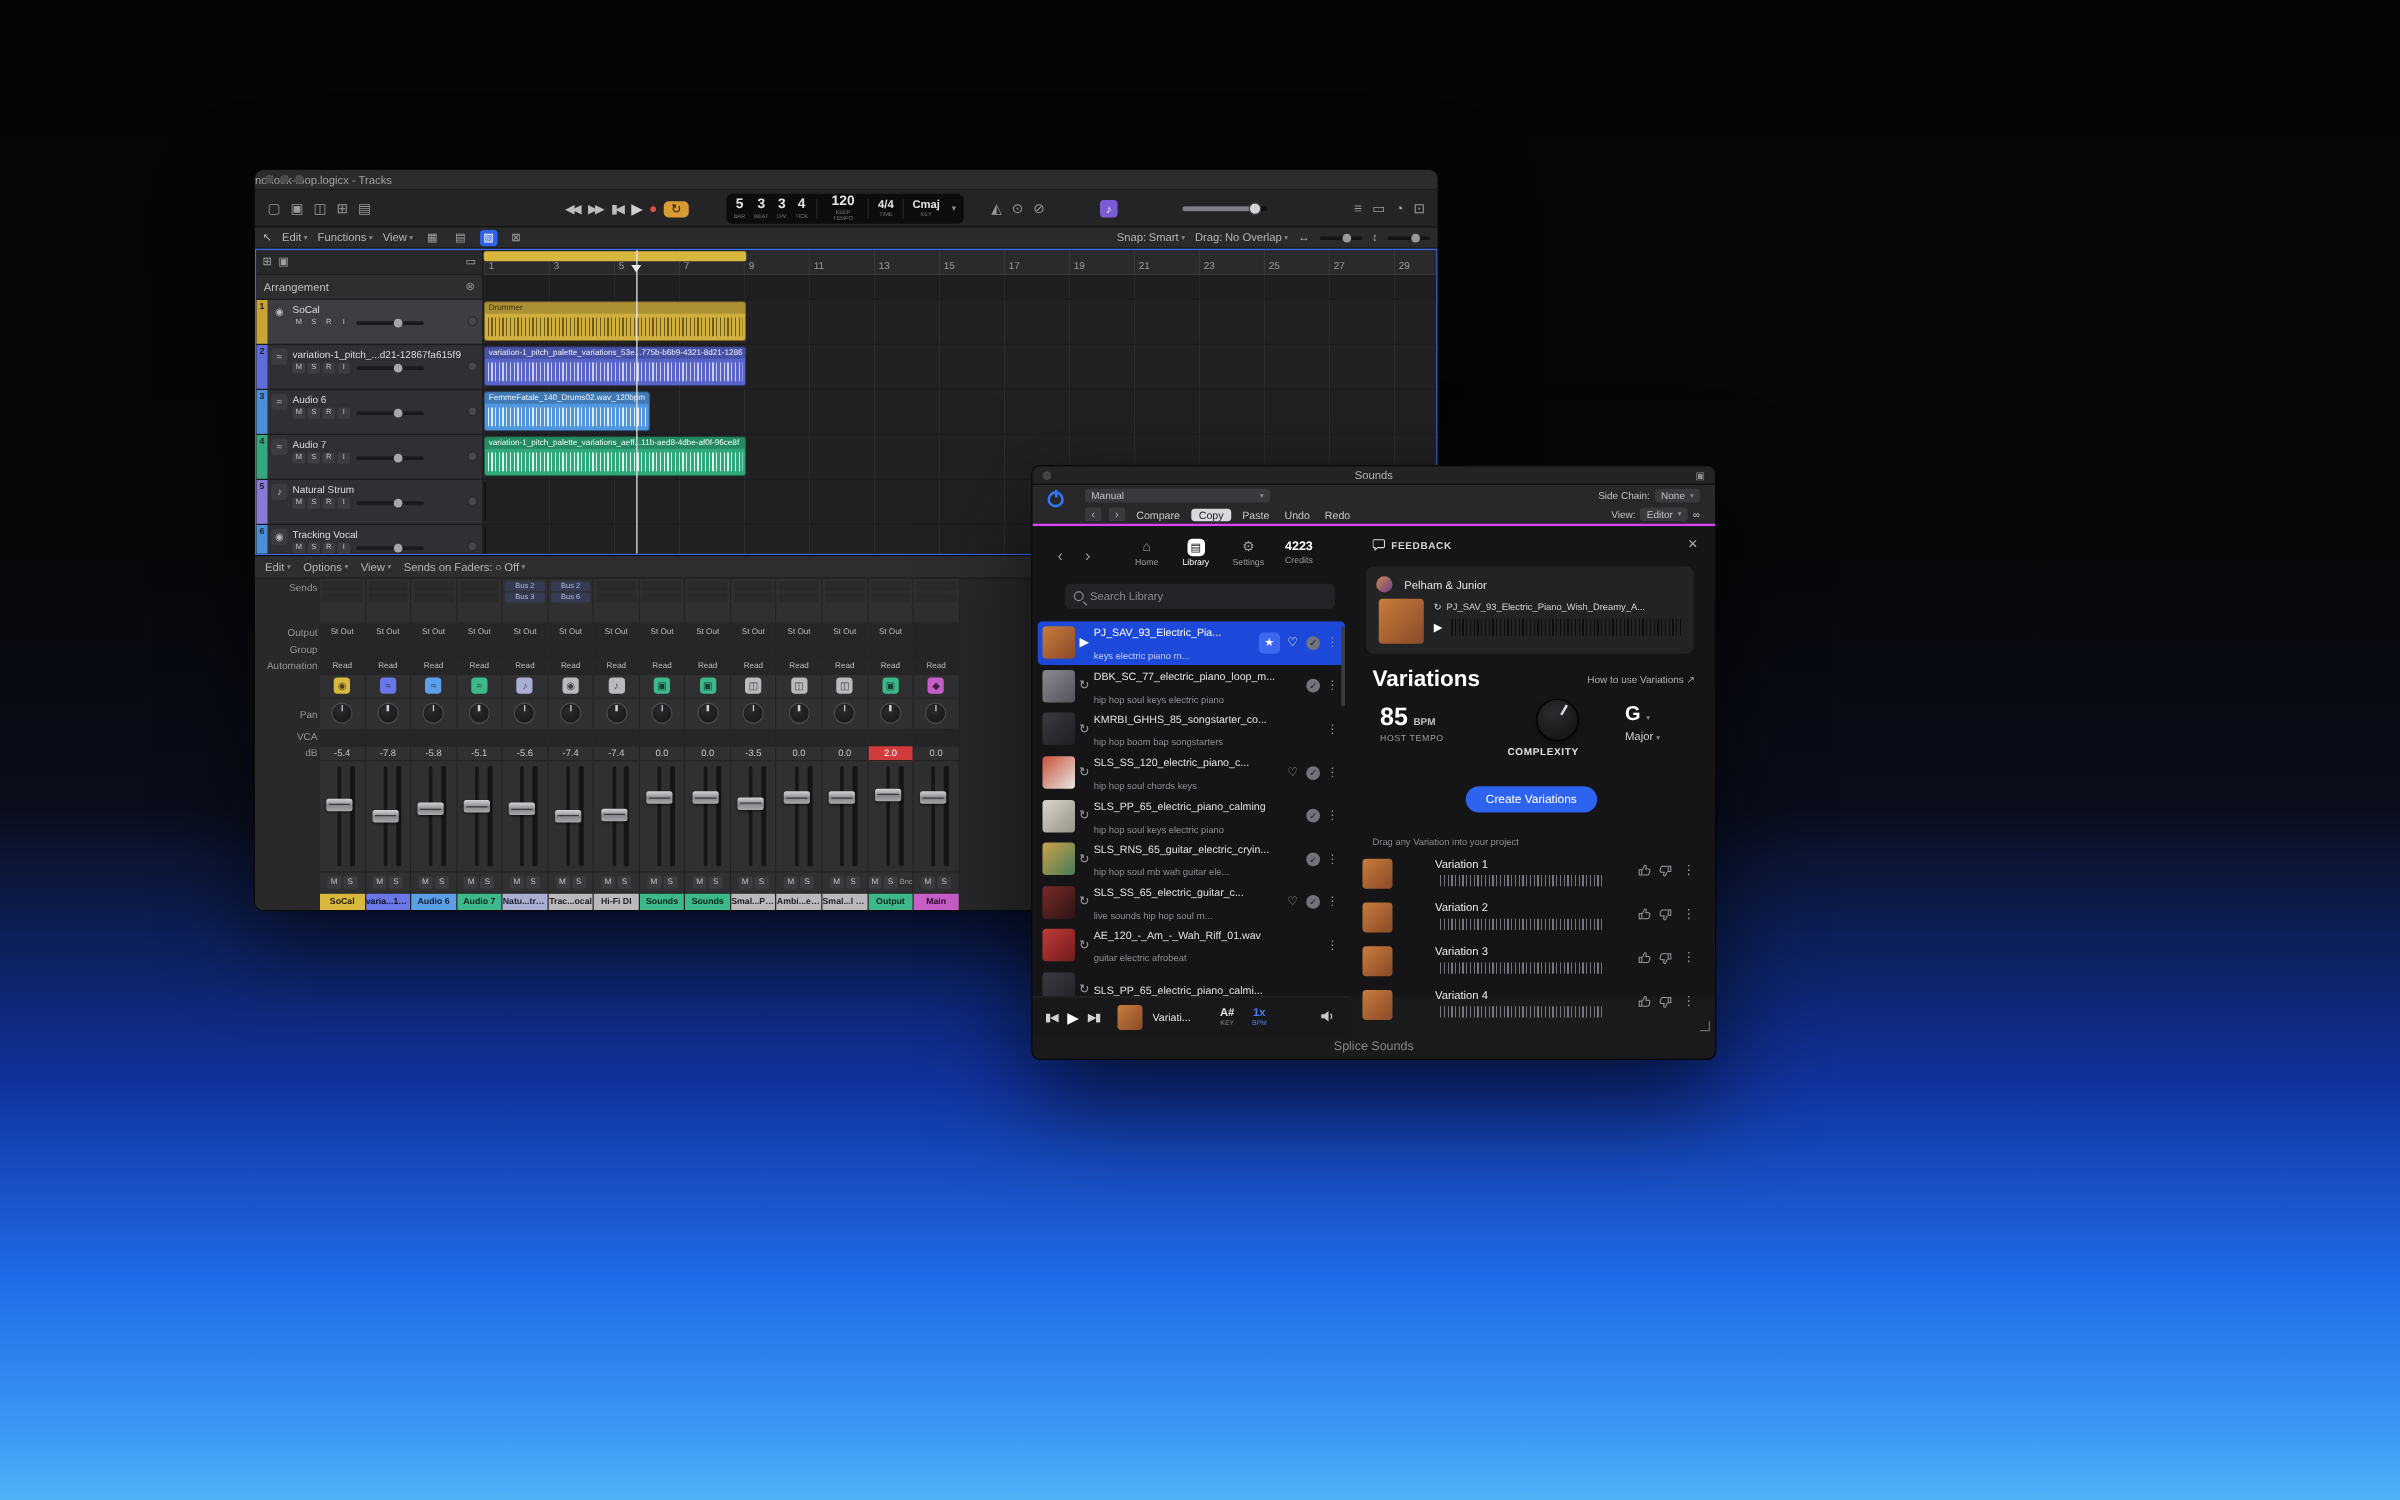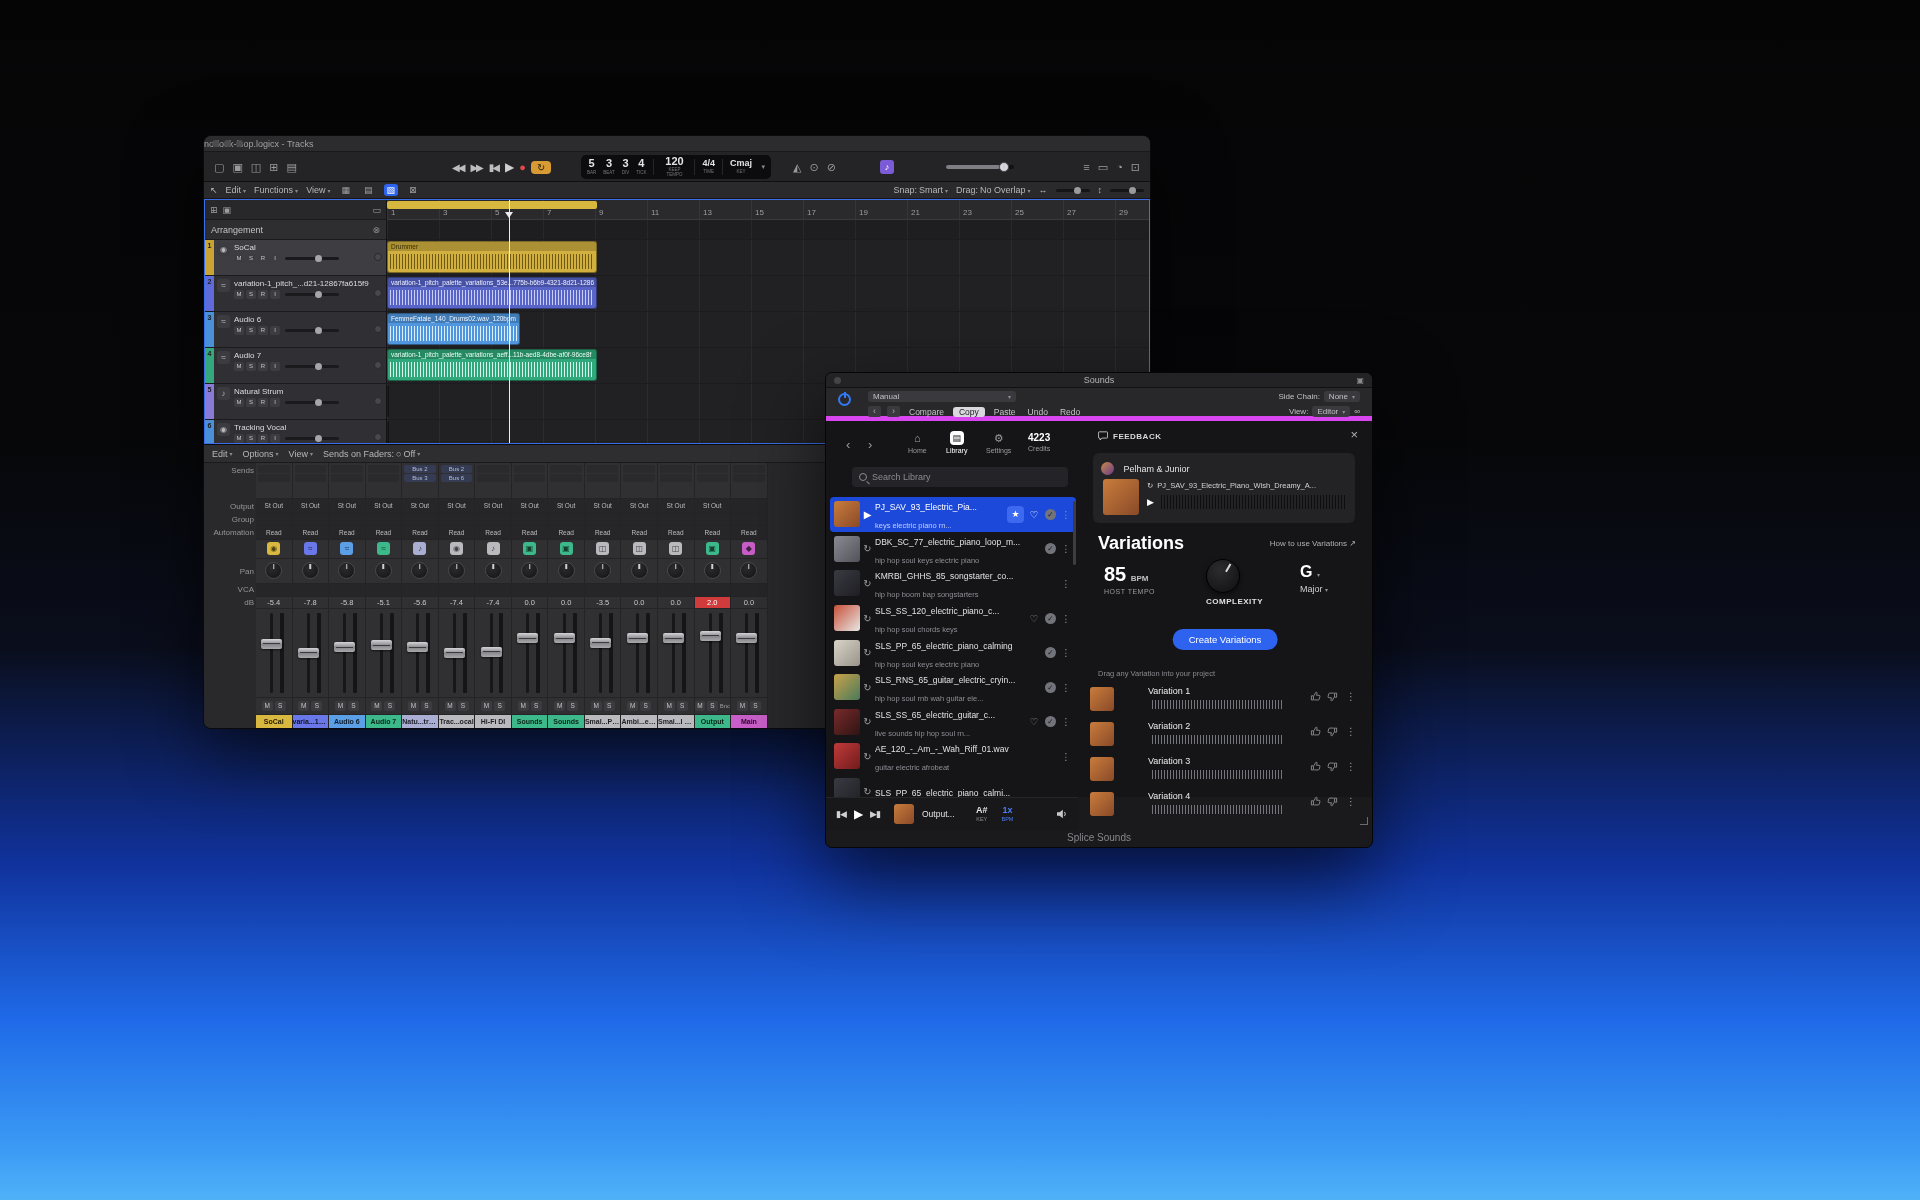--- a/index.html
+++ b/index.html
@@ -100,21 +100,21 @@
 .msb{width:11px;height:10px;border-radius:2px;background:#3c3c40;color:#c4c4c8;font-size:6.5px;line-height:10px;text-align:center}
 .msx{font-size:6px;color:#9a9a9e}
 .msx:empty{display:none}
 .st-name{height:13px;font-size:7px;text-align:center;line-height:13px;white-space:nowrap;overflow:hidden;text-overflow:ellipsis;font-weight:bold}
 
 .splice{position:absolute;left:825px;top:372px;width:548px;height:476px;background:#1a1a1c;border-radius:7px;box-shadow:0 30px 80px rgba(0,0,0,.65);overflow:hidden;border:1px solid #060607;z-index:10}
 .sp-title{position:absolute;left:0;top:0;right:0;height:15px;background:#232325;display:flex;align-items:center;justify-content:center;border-bottom:1px solid #111}
 .sp-title .dot{position:absolute;left:8px;width:7px;height:7px;border-radius:50%;background:#454549}
 .sp-title-text{font-size:9px;color:#b4b4b8}
 .sp-title .rt{position:absolute;right:8px;font-size:8px;color:#8a8a8e}
-.sp-plugin{position:absolute;left:0;top:15px;right:0;height:33px;background:#28282a;border-bottom:5px solid #d946ef;font-size:9px;color:#c0c0c4}
+.sp-plugin{position:absolute;left:0;top:15px;right:0;height:33px;background:#28282a;border-bottom:2px solid #d946ef;font-size:9px;color:#c0c0c4}
 .pwr{position:absolute;left:12px;top:5px;width:13px;height:13px;border-radius:50%;border:2px solid #3478f6;position:absolute}
 .pwr::after{content:"";position:absolute;left:50%;top:-3px;width:2px;height:6px;background:#3478f6;transform:translateX(-50%)}
 .preset{position:absolute;left:42px;top:3px;width:148px;height:11px;background:#3a3a3e;border-radius:3px;display:flex;align-items:center;padding:0 5px;font-size:8px}
 .preset .car{margin-left:auto}
 .prow2{position:absolute;left:42px;top:18px;display:flex;align-items:center;gap:6px}
 .pbtn{font-size:8.5px;color:#c6c6ca;padding:0 3px}
 .pbtn.copy{background:#d9d9dd;color:#212124;border-radius:3px;padding:0 6px}
 .parrow{width:13px;height:11px;background:#3a3a3e;border-radius:2px;font-size:9px;line-height:10px;text-align:center;color:#b0b0b4}
 .sc-line{position:absolute;right:12px;top:3px;display:flex;align-items:center;gap:4px;font-size:8px}
 .sc-box{background:#3a3a3e;border-radius:3px;padding:0 5px;height:11px;display:flex;align-items:center;gap:4px}
@@ -1171,21 +1171,21 @@
       </div>
 
       <span class="var-title">Variations</span>
       <span class="howto"><span>How to use Variations</span> <span>↗</span></span>
 
       <span class="a" style="left:26px;top:142px">
         <span class="bpm-num">85</span>
         <span class="bpm-unit">BPM</span>
         <span class="bpm-label" style="display:block">HOST TEMPO</span>
       </span>
-      <span class="a" style="left:128px;top:138px;display:flex;flex-direction:column;align-items:flex-start">
+      <span class="a" style="left:128px;top:138px;display:flex;flex-direction:column;align-items:flex-end">
         <span class="cx-knob"></span>
         <span class="cx-label">COMPLEXITY</span>
       </span>
       <span class="a" style="left:222px;top:142px;display:flex;flex-direction:column;align-items:flex-start">
         <span class="key-big"><span>G</span> <span class="car">▾</span></span>
         <span class="key-scale"><span>Major</span> <span class="car">▾</span></span>
       </span>
 
       <button class="create-btn">Create Variations</button>
       <span class="hint">Drag any Variation into your project</span>
@@ -1257,21 +1257,21 @@
           </div>
         </div>
     </div>
   </div>
 
   <div class="sp-bottom">
     <span class="pb">▮◀</span>
     <span class="pb play">▶</span>
     <span class="pb">▶▮</span>
     <span class="pthumb" style="background:linear-gradient(135deg,#c97c3c,#8a4a28)"></span>
-    <span class="ptrack">Output...</span>
+    <span class="ptrack">Variati...</span>
     <span class="pcol">
         <span class="v">A#</span>
         <span class="l">KEY</span>
       </span>
     <span class="pcol blue">
         <span class="v">1x</span>
         <span class="l">BPM</span>
       </span>
     <span class="speaker">
       <svg width="12" height="10" viewBox="0 0 14 12">

